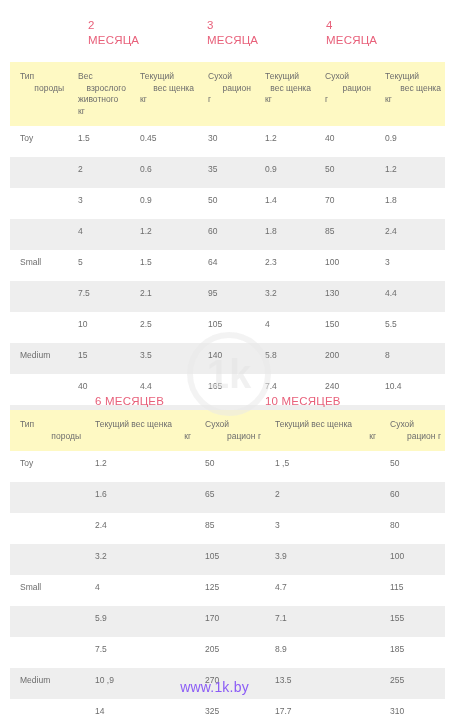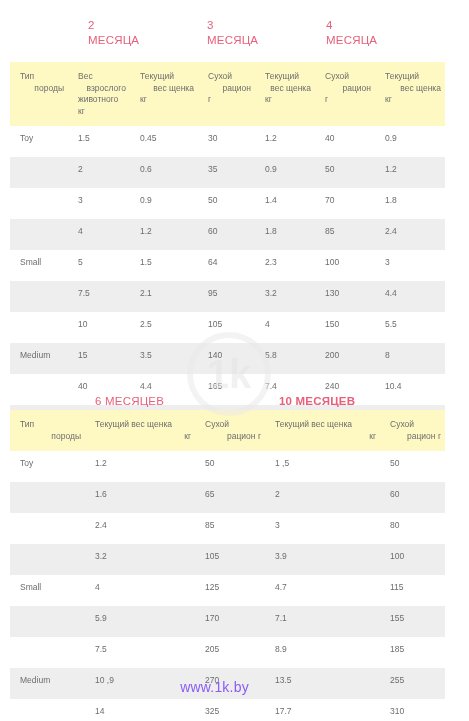--- a/index.html
+++ b/index.html
@@ -261,21 +261,21 @@
           <td>190</td>
           <td>9.1</td>
           <td>280</td>
           <td>12.7</td>
         </tr>
       </tbody>
   </table>
 
   <div class="titles">
     <div class="title-item title-inline" style="left:95px; top:394px;text-align:right;">6 МЕСЯЦЕВ</div>
-    <div class="title-item title-inline" style="left:279px; top:394px;font-weight:bold;">10 МЕСЯЦЕВ</div>
+    <div class="title-item title-inline" style="left:265px; top:394px;">10 МЕСЯЦЕВ</div>
   </div>
 
   <table class="tbl" style="top:410px;">
     <colgroup>
       <col style="width:75px">
       <col style="width:110px">
       <col style="width:70px">
       <col style="width:115px">
       <col style="width:65px">
     </colgroup>

